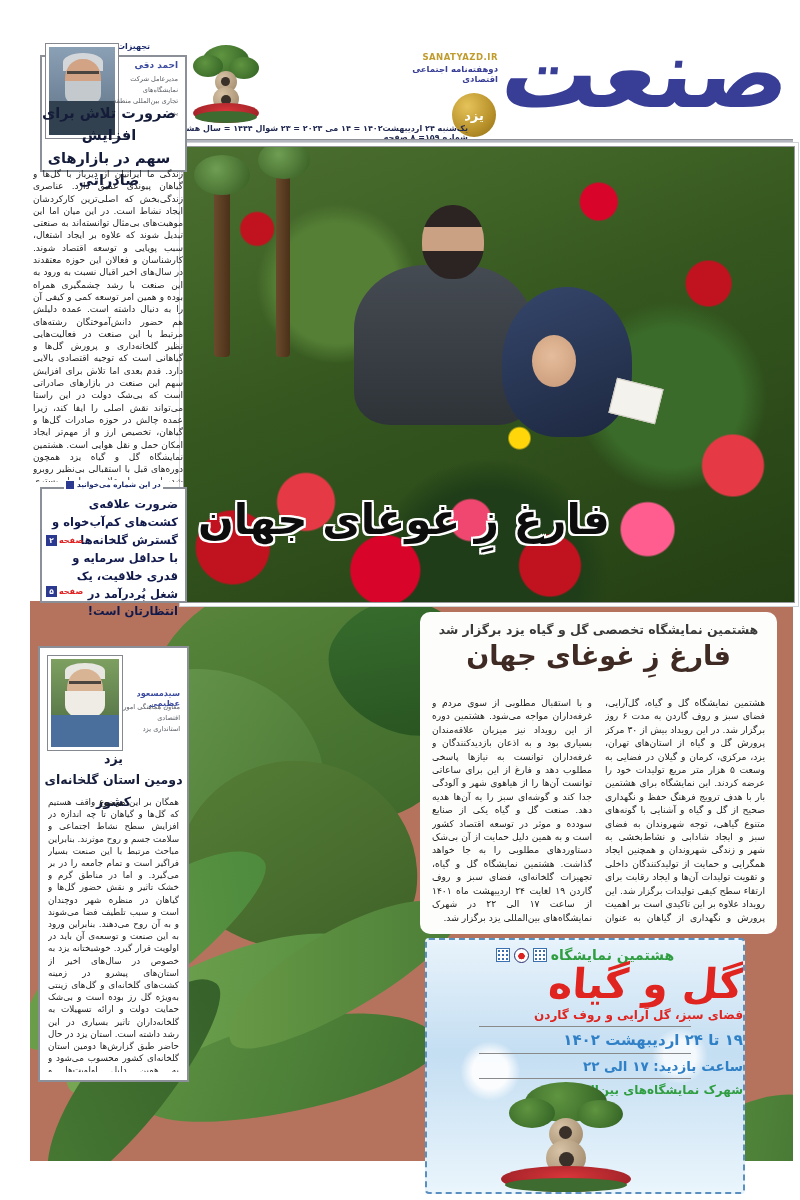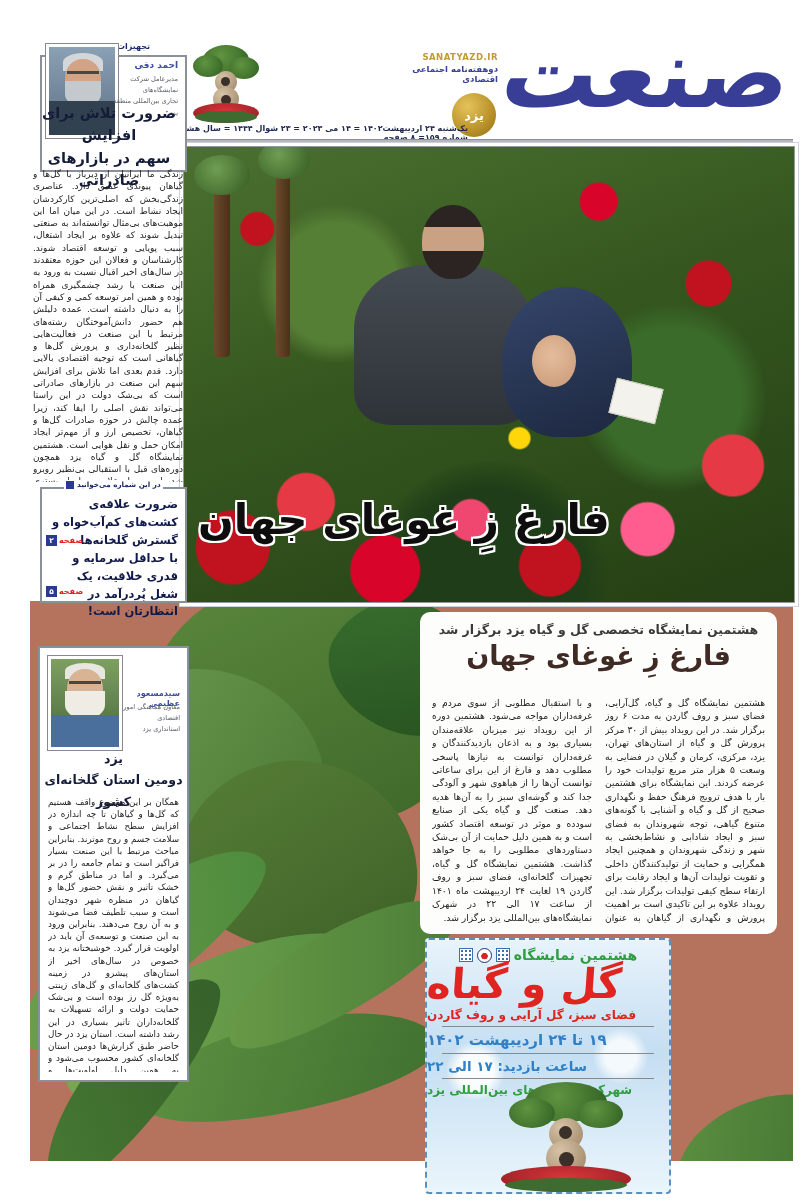--- a/index.html
+++ b/index.html
@@ -107,22 +107,22 @@
   .greens{left:30px;top:601px;width:763px;height:560px;background:#b5735e;overflow:hidden;z-index:0;}
   .leaf{position:absolute;border-radius:50% 50% 50% 50%/60% 60% 40% 40%;}
   
   .article{left:420px;top:612px;width:357px;height:322px;background:#fdfdfb;border-radius:10px;z-index:2;
            padding:10px 12px;box-sizing:border-box;overflow:hidden;}
   .kicker{text-align:center;font-size:12.5px;font-weight:bold;color:#3a3a3a;}
   .art-headline{text-align:center;font-size:27px;font-weight:bold;color:#3f2b24;margin-top:3px;}
   .cols{display:flex;direction:rtl;gap:13px;margin-top:9px;}
   .col{width:160px;height:228px;font-size:9.2px;line-height:13.4px;color:#1a1a1a;overflow:hidden;margin-top:16px;}
   
-  .ad{left:425px;top:938px;width:246px;height:256px;box-sizing:border-box;border:2px dashed #5b8fc0;
-      border-radius:4px;z-index:2;overflow:hidden;text-align:left;
+  .ad{left:425px;top:938px;width:320px;height:256px;box-sizing:border-box;border:2px dashed #5b8fc0;
+      border-radius:4px;z-index:2;overflow:hidden;text-align:right;
       background:
         radial-gradient(circle at 20% 52%,rgba(255,255,255,.9) 0 18px,transparent 30px),
         radial-gradient(circle at 80% 46%,rgba(255,255,255,.8) 0 16px,transparent 28px),
         linear-gradient(180deg,#e8f3fb 0%,#c4def2 45%,#eaf5fc 100%);}
   .ad-head{display:flex;direction:rtl;align-items:center;justify-content:center;gap:4px;margin-top:7px;}
   .ad-head .txt{font-size:14px;font-weight:bold;color:#2f9e41;}
   .stamp{width:12px;height:12px;background:#fff;border:1px solid #3a6fb0;display:inline-block;
          background-image:radial-gradient(circle,#3a6fb0 1px,transparent 1.2px);background-size:4px 4px;}
   .roundlogo{width:13px;height:13px;border-radius:50%;background:#fff;border:1px solid #27306e;display:inline-block;
              background-image:radial-gradient(circle at 50% 55%,#d22 0 3px,transparent 3.5px);}

